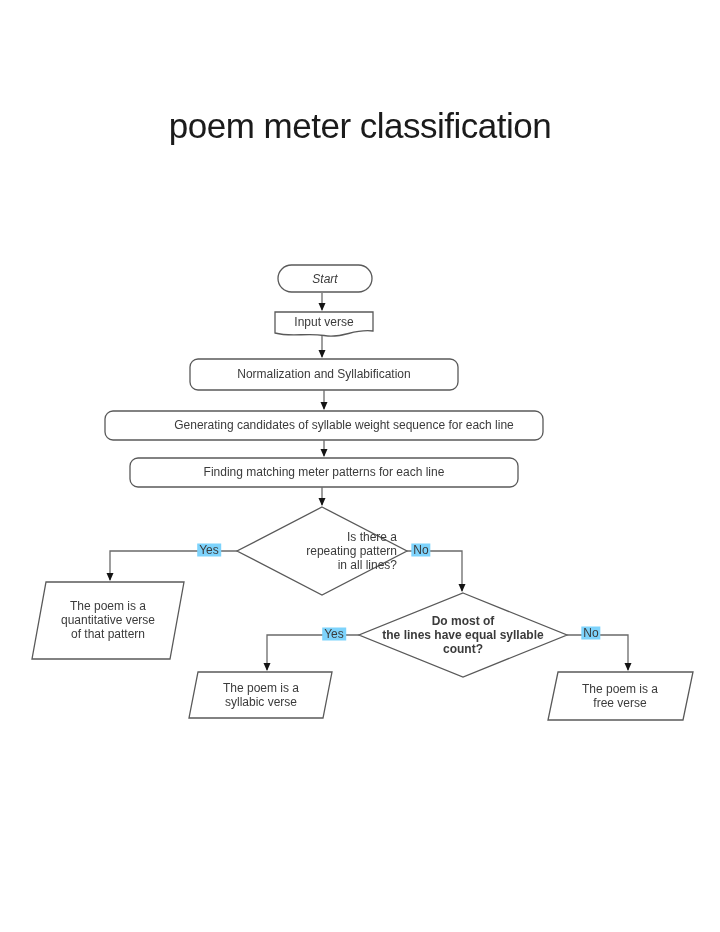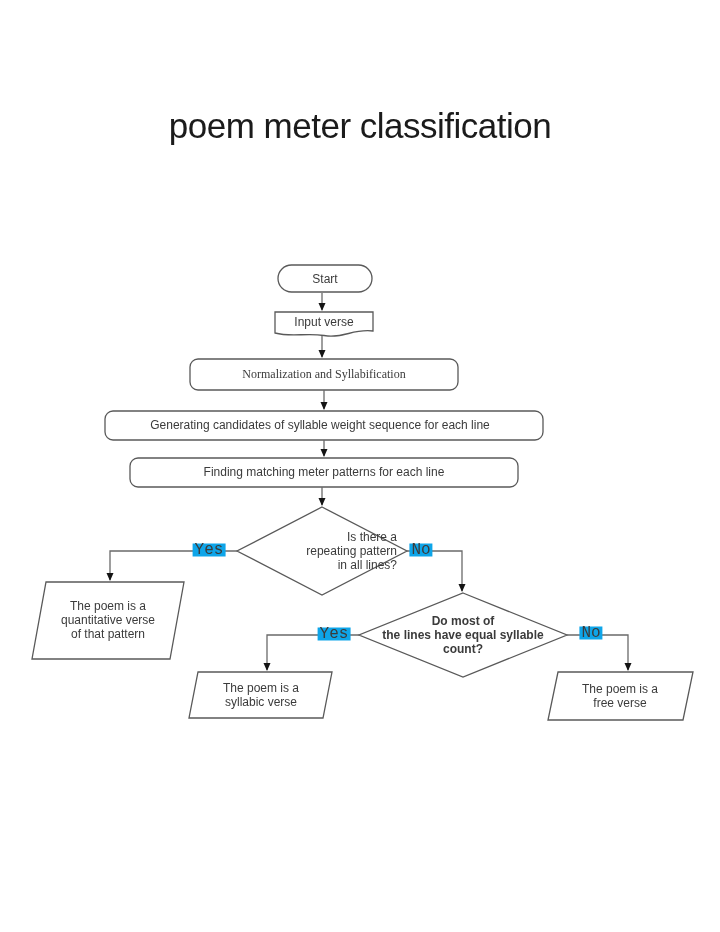--- a/index.html
+++ b/index.html
@@ -38,26 +38,25 @@
     transform: translate(-50%, -50%);
     text-align: center;
     font-size: 12px;
     line-height: 14px;
     color: #3b3b3b;
     white-space: pre-line;
   }
   .edge-label {
     position: absolute;
     transform: translate(-50%, -50%);
-    background: #0ea5e9;
+    background: #7dd3fc;
     padding: 0 2px;
-    font-size: 16px;
+    font-size: 12px;
     line-height: 13px;
     color: #3b3b3b;
-    font-family: Liberation Mono, monospace;
   }
 </style>
 </head>
 <body>
 
 <div class="page">
 
   <div class="page-title">poem meter classification</div>
 
   <svg class="diagram-svg" viewBox="0 0 720 932" xmlns="http://www.w3.org/2000/svg">
@@ -91,24 +90,24 @@
       <path d="M324,390 L324,409"></path>
       <path d="M324,440 L324,456"></path>
       <path d="M322,487 L322,505"></path>
       <path d="M237,551 L110,551 L110,580"></path>
       <path d="M407,551 L462,551 L462,591"></path>
       <path d="M359,635 L267,635 L267,670"></path>
       <path d="M567,635 L628,635 L628,670"></path>
     </g>
   </svg>
 
-  <div class="node-label" style="left:325px; top:279px; width:94px;">Start</div>
+  <div class="node-label" style="left:325px; top:279px; width:94px;font-style:italic;">Start</div>
   <div class="node-label" style="left:324px; top:322px; width:98px;">Input verse</div>
-  <div class="node-label" style="left:324px; top:374px; width:324px;font-family:Liberation Serif, serif;">Normalization and Syllabification</div>
-  <div class="node-label" style="left:320px; top:425px; width:438px;text-align:center;">Generating candidates of syllable weight sequence for each line</div>
+  <div class="node-label" style="left:324px; top:374px; width:324px;">Normalization and Syllabification</div>
+  <div class="node-label" style="left:344px; top:425px; width:438px;text-align:center;">Generating candidates of syllable weight sequence for each line</div>
   <div class="node-label" style="left:324px; top:472px; width:388px;">Finding matching meter patterns for each line</div>
   <div class="node-label" style="left:322px; top:551px; width:150px;text-align:right;">Is there a
 repeating pattern
 in all lines?</div>
   <div class="node-label" style="left:108px; top:620px; width:150px;">The poem is a
 quantitative verse
 of that pattern</div>
   <div class="node-label" style="left:463px; top:635px; width:240px;font-weight:bold;">Do most of
 the lines have equal syllable
 count?</div>

